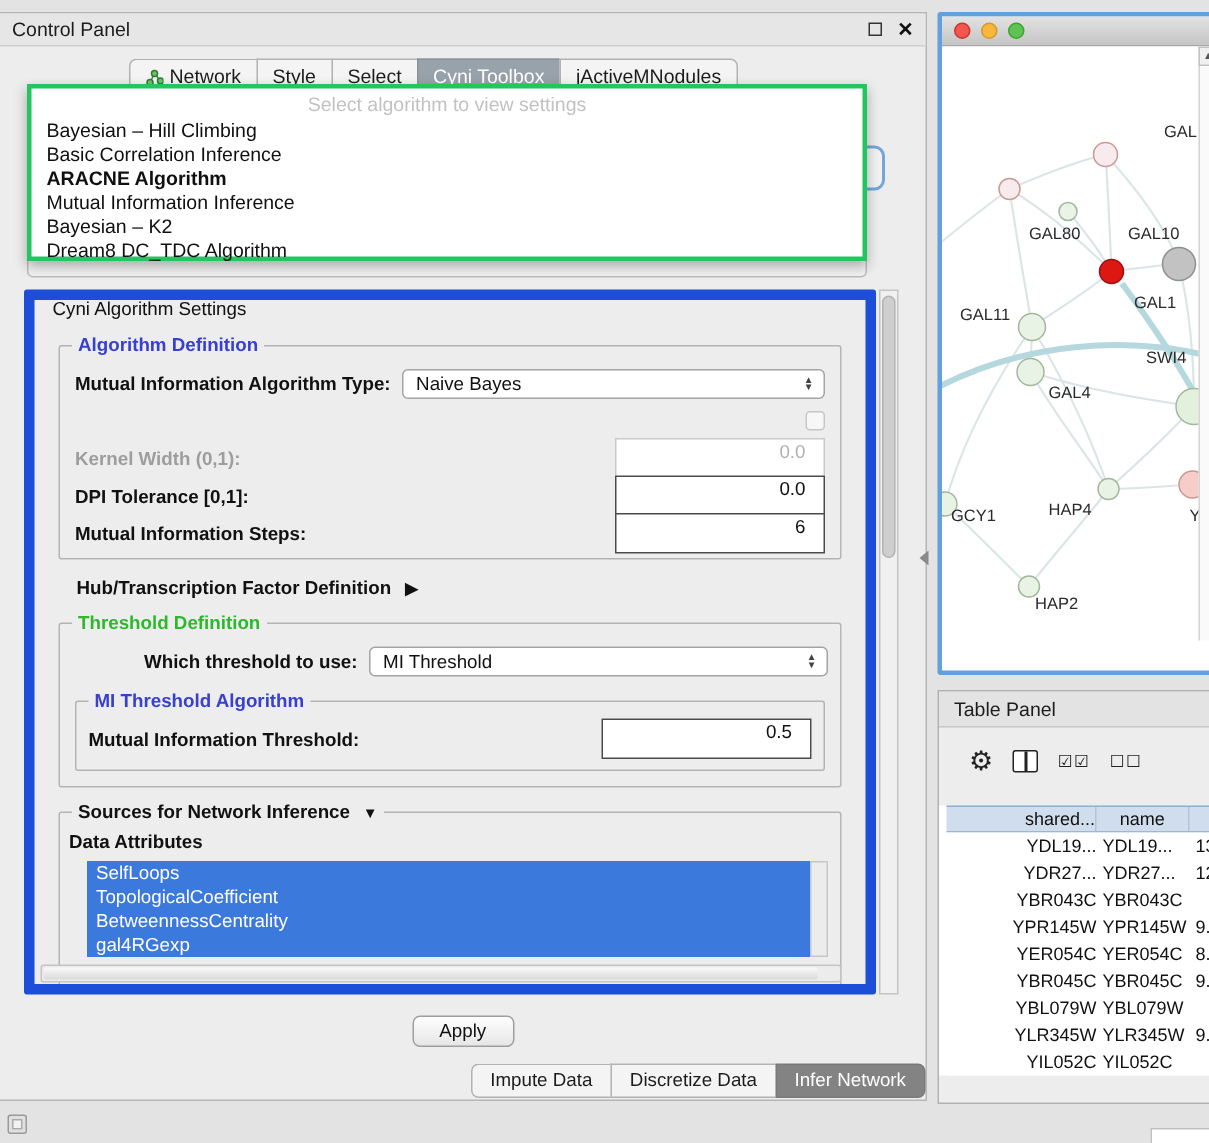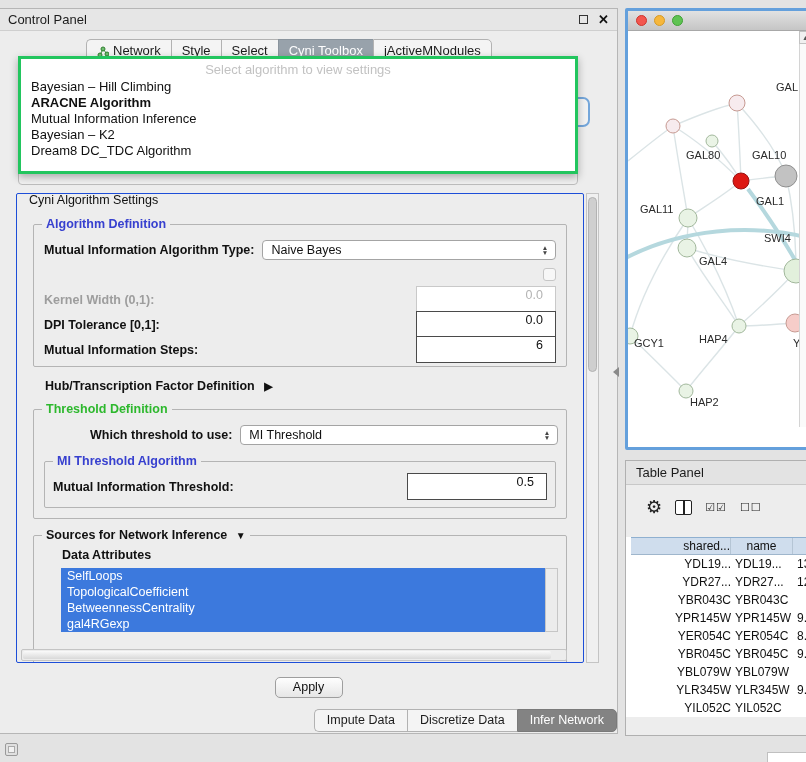--- a/index.html
+++ b/index.html
@@ -36,21 +36,21 @@
     border:1px solid #bdbdbd; border-radius:4px; background:#f1f1f1; z-index:4; }
 
   
   .tbox { position:relative; border:1px solid #b4b4b4; border-radius:2px; }
   .tbox-title { position:absolute; top:-8px; left:8px; background:#ededed; padding:0 4px;
     font-size:12.5px; font-weight:bold; color:#111; white-space:nowrap; }
   .t-blue { color:#3740cf; }
   .t-green { color:#2db82d; }
 
   .settings-group { position:absolute; left:16px; top:184px; width:568px; height:470px;
-    border:1px solid #1d4ed8; border-radius:2px; overflow:hidden; }
+    border:7px solid #1d4ed8; border-radius:2px; overflow:hidden; }
   .settings-group > .grp-title { position:absolute; top:-1px; left:8px; background:#ededed;
     padding:0 4px; font-size:12.5px; color:#111; }
   .settings-inner { position:absolute; left:0; top:8px; right:0; bottom:0; padding:10px 12px 0 12px; }
 
   .form-row { display:flex; align-items:center; height:25px; font-size:12.5px; }
   .form-label { font-weight:bold; color:#111; margin-right:8px; white-space:nowrap; }
   .form-label.disabled { color:#9d9d9d; }
   .spacer { flex:1; }
 
   .combo { flex:1; display:flex; align-items:center; height:20px; background:#fff;
@@ -67,26 +67,26 @@
   .field.disabled { color:#b3b3b3; border-color:#c9c9c9; }
 
   .algo-box { margin:12px 4px 0 4px; padding:12px 10px 4px 10px; }
   .hub-row { margin:12px 0 2px 16px; font-size:12.5px; font-weight:bold; color:#111; }
   .hub-row .arr { font-size:11px; margin-left:6px; }
 
   .thr-box { margin:16px 4px 0 4px; padding:12px 8px 10px 8px; }
   .thr-row { margin-left:48px; }
   .mi-box { margin:14px 2px 0 2px; padding:12px 8px 8px 8px; }
 
-  .src-box { margin:16px 4px 0 4px; padding:8px 8px 0 26px; height:130px; }
+  .src-box { margin:16px 4px 0 4px; padding:8px 8px 0 4px; height:130px; }
   .src-title-row { position:absolute; top:-8px; left:8px; background:#ededed; padding:0 4px;
     font-size:12.5px; font-weight:bold; color:#111; }
   .src-title-row .arr { font-size:10px; margin-left:5px; }
   .attr-label { font-size:12.5px; font-weight:bold; color:#111; margin:4px 0 6px 2px; }
-  .attr-wrap { display:flex; margin-left:1px; }
+  .attr-wrap { display:flex; margin-left:14px; }
   .attr-list { width:505px; background:#fff; }
   .attr-item { height:16px; line-height:16px; padding-left:6px; font-size:12.5px; }
   .attr-item.selected { background:#3c79dd; color:#fff; }
   .attr-scroll { width:13px; background:#ececec; border:1px solid #c6c6c6; }
 
   .h-scroll { position:absolute; left:4px; right:16px; bottom:1px; height:12px;
     background:#ececec; border:1px solid #c4c4c4; border-radius:2px; }
   .h-scroll .thumb { position:absolute; left:1px; top:1px; bottom:1px; width:97%;
     background:linear-gradient(#fafafa,#d9d9d9); border-radius:2px; }
 
@@ -185,20 +185,21 @@
     </div>
 
     <div class="hidden-combo"></div>
 
     <div class="help-btn"></div>
 
     <div class="algo-popup">
       <div class="popup-hint">Select algorithm to view settings</div>
       <div id="popup-items">
           <div class="popup-item">Bayesian – Hill Climbing</div>
+          <div class="popup-item">Basic Correlation Inference</div>
           <div class="popup-item selected">ARACNE Algorithm</div>
           <div class="popup-item">Mutual Information Inference</div>
           <div class="popup-item">Bayesian – K2</div>
           <div class="popup-item">Dream8 DC_TDC Algorithm</div>
         </div>
     </div>
 
     <div class="settings-group">
       <span class="grp-title">Cyni Algorithm Settings</span>
       <div class="settings-inner">

